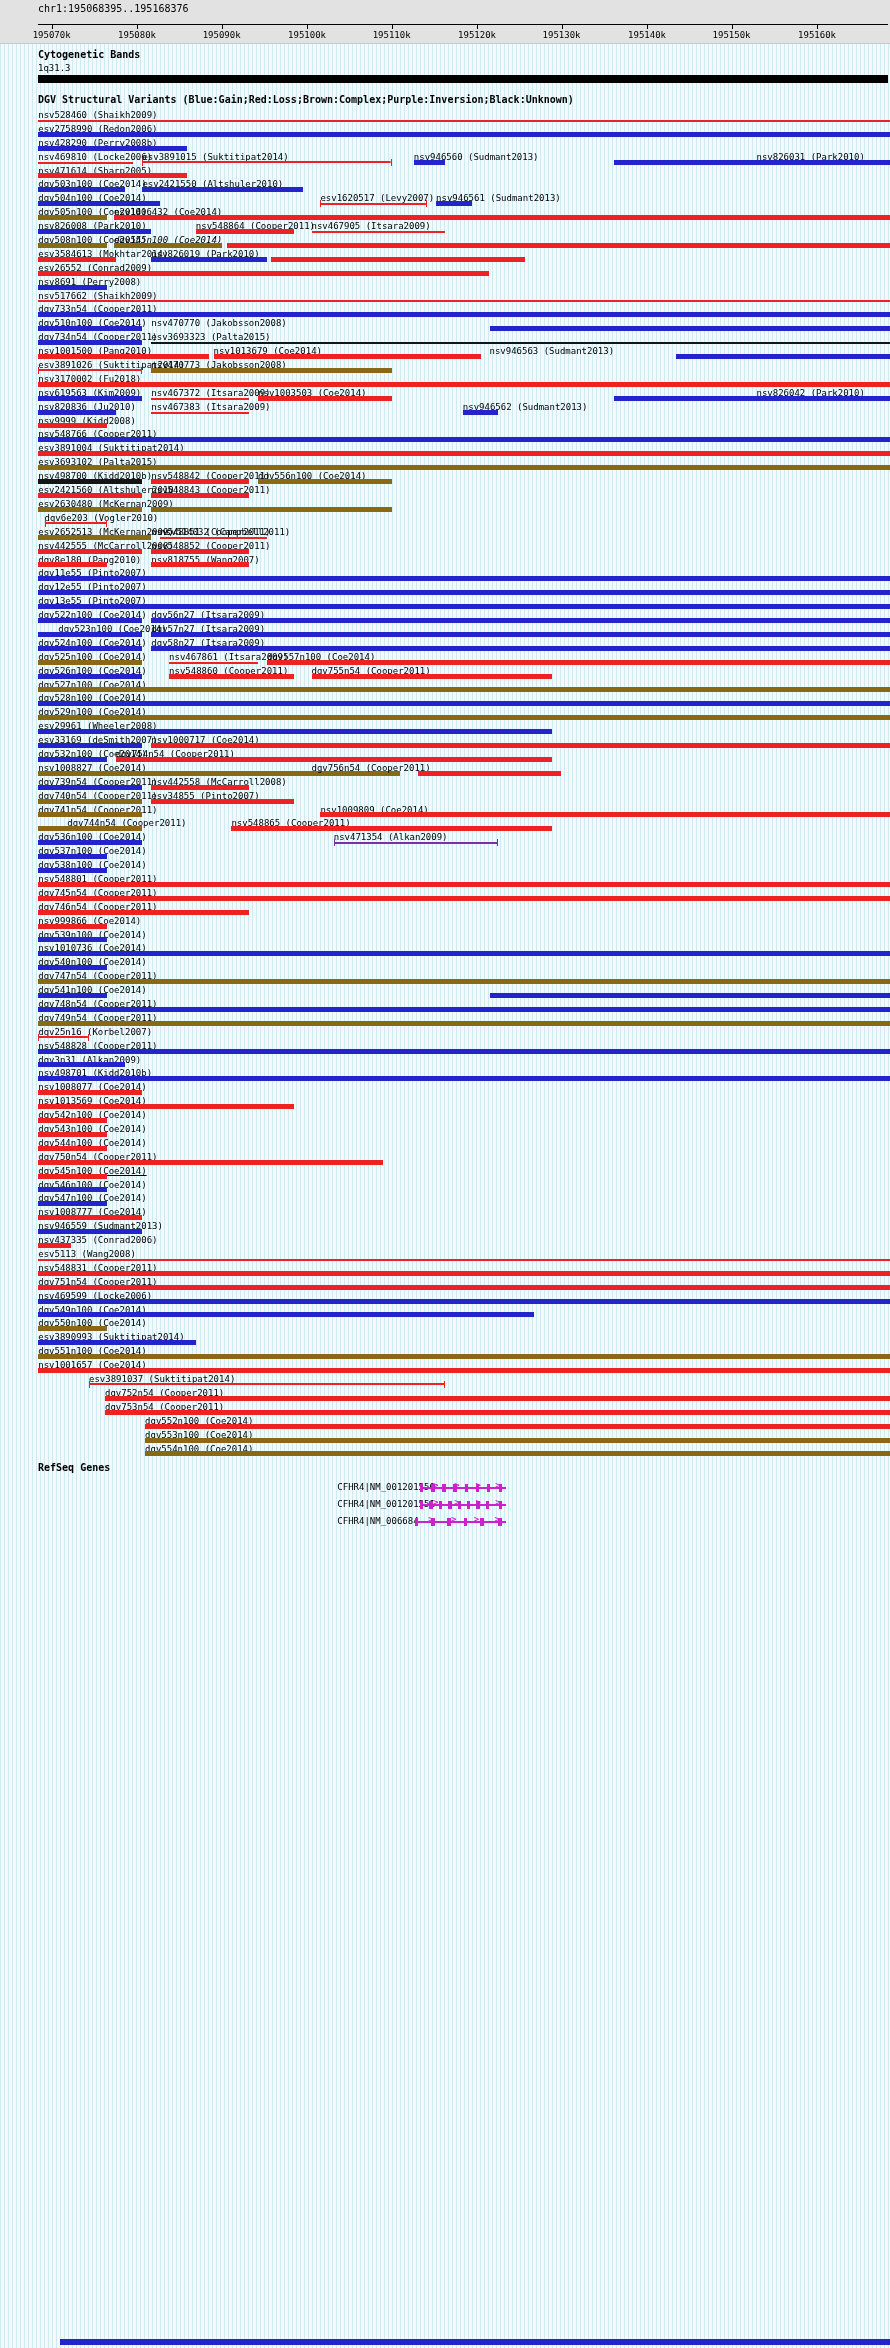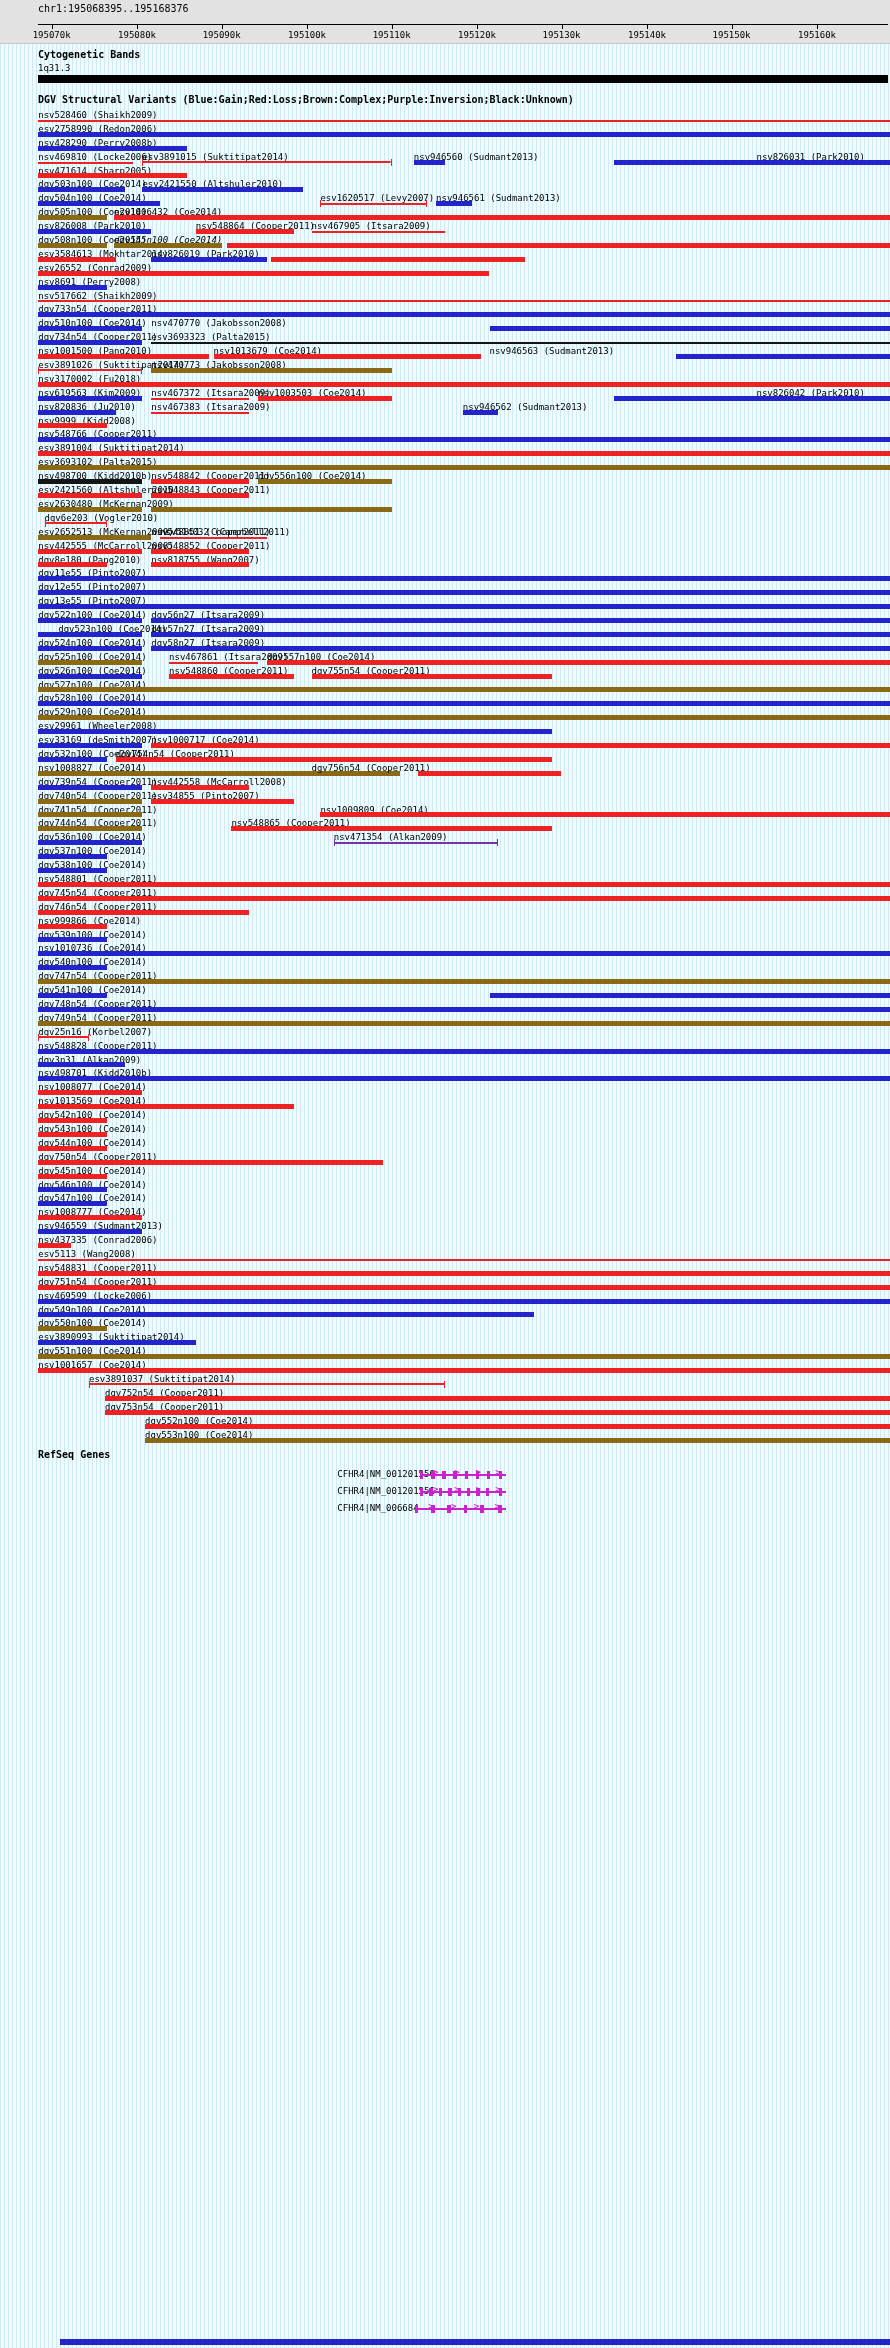--- a/index.html
+++ b/index.html
@@ -352,21 +352,21 @@
         <span class="vlabel" style="left: 17%;">esv34855 (Pinto2007)</span>
         <div class="seg bar" title="esv34855 (Pinto2007)" style="left: 17%; width: 16%; --c: #ee2222;"></div>
       </div>
       <div class="vrow">
         <span class="vlabel" style="left: 4.3%;">dgv741n54 (Cooper2011)</span>
         <div class="seg bar" title="dgv741n54 (Cooper2011)" style="left: 4.3%; width: 11.7%; --c: #8b6914;"></div>
         <span class="vlabel" style="left: 36%;">nsv1009809 (Coe2014)</span>
         <div class="seg bar" title="nsv1009809 (Coe2014)" style="left: 36%; width: 64%; --c: #ee2222;"></div>
       </div>
       <div class="vrow">
-        <span class="vlabel" style="left: 4.3%;">dgv744n54 (Cooper2011)</span>
+        <span class="vlabel" style="left: 4.3%; padding-left: 29px;">dgv744n54 (Cooper2011)</span>
         <div class="seg bar" title="dgv744n54 (Cooper2011)" style="left: 4.3%; width: 11.7%; --c: #8b6914;"></div>
         <span class="vlabel" style="left: 26%;">nsv548865 (Cooper2011)</span>
         <div class="seg bar" title="nsv548865 (Cooper2011)" style="left: 26%; width: 36%; --c: #ee2222;"></div>
       </div>
       <div class="vrow">
         <span class="vlabel" style="left: 4.3%;">dgv536n100 (Coe2014)</span>
         <div class="seg bar" title="dgv536n100 (Coe2014)" style="left: 4.3%; width: 11.7%; --c: #2424cc;"></div>
         <span class="vlabel" style="left: 37.5%;">nsv471354 (Alkan2009)</span>
         <div class="seg whisker" title="nsv471354 (Alkan2009)" style="left: 37.5%; width: 18.5%; --c: #7733aa;"></div>
       </div>
@@ -457,21 +457,21 @@
       </div>
       <div class="vrow">
         <span class="vlabel" style="left: 4.3%;">dgv544n100 (Coe2014)</span>
         <div class="seg bar" title="dgv544n100 (Coe2014)" style="left: 4.3%; width: 7.7%; --c: #ee2222;"></div>
       </div>
       <div class="vrow">
         <span class="vlabel" style="left: 4.3%;">dgv750n54 (Cooper2011)</span>
         <div class="seg bar" title="dgv750n54 (Cooper2011)" style="left: 4.3%; width: 38.7%; --c: #ee2222;"></div>
       </div>
       <div class="vrow">
-        <span class="vlabel" style="left: 4.3%;">dgv545n100 (Coe2014)</span>
+        <span class="vlabel" style="left: 4.3%; text-decoration: underline;">dgv545n100 (Coe2014)</span>
         <div class="seg bar" title="dgv545n100 (Coe2014)" style="left: 4.3%; width: 7.7%; --c: #ee2222;"></div>
       </div>
       <div class="vrow">
         <span class="vlabel" style="left: 4.3%;">dgv546n100 (Coe2014)</span>
         <div class="seg bar" title="dgv546n100 (Coe2014)" style="left: 4.3%; width: 7.7%; --c: #2424cc;"></div>
       </div>
       <div class="vrow">
         <span class="vlabel" style="left: 4.3%;">dgv547n100 (Coe2014)</span>
         <div class="seg bar" title="dgv547n100 (Coe2014)" style="left: 4.3%; width: 7.7%; --c: #2424cc;"></div>
       </div>
@@ -535,20 +535,24 @@
         <span class="vlabel" style="left: 11.8%;">dgv753n54 (Cooper2011)</span>
         <div class="seg bar" title="dgv753n54 (Cooper2011)" style="left: 11.8%; width: 88.2%; --c: #ee2222;"></div>
       </div>
       <div class="vrow">
         <span class="vlabel" style="left: 16.3%;">dgv552n100 (Coe2014)</span>
         <div class="seg bar" title="dgv552n100 (Coe2014)" style="left: 16.3%; width: 83.7%; --c: #ee2222;"></div>
       </div>
       <div class="vrow">
         <span class="vlabel" style="left: 16.3%;">dgv553n100 (Coe2014)</span>
         <div class="seg bar" title="dgv553n100 (Coe2014)" style="left: 16.3%; width: 83.7%; --c: #8b6914;"></div>
+      </div>
+      <div class="vrow">
+        <span class="vlabel" style="left: 16.3%;">dgv554n100 (Coe2014)</span>
+        <div class="seg bar" title="dgv554n100 (Coe2014)" style="left: 16.3%; width: 83.7%; --c: #8b6914;"></div>
       </div>
     </div>
 
   <div class="section-title">RefSeq Genes</div>
   <div id="gene-rows">
       <div class="grow">
         <span class="glabel" style="left: 37.9%;">CFHR4|NM_001201550</span>
         <div class="gline" title="CFHR4|NM_001201550" style="left: 47.2%; width: 9.6%; --gc: #cc22cc;">
           <div class="exon" style="left: 0%; width: 4%;"></div>
           <div class="exon" style="left: 13%; width: 4%;"></div>

